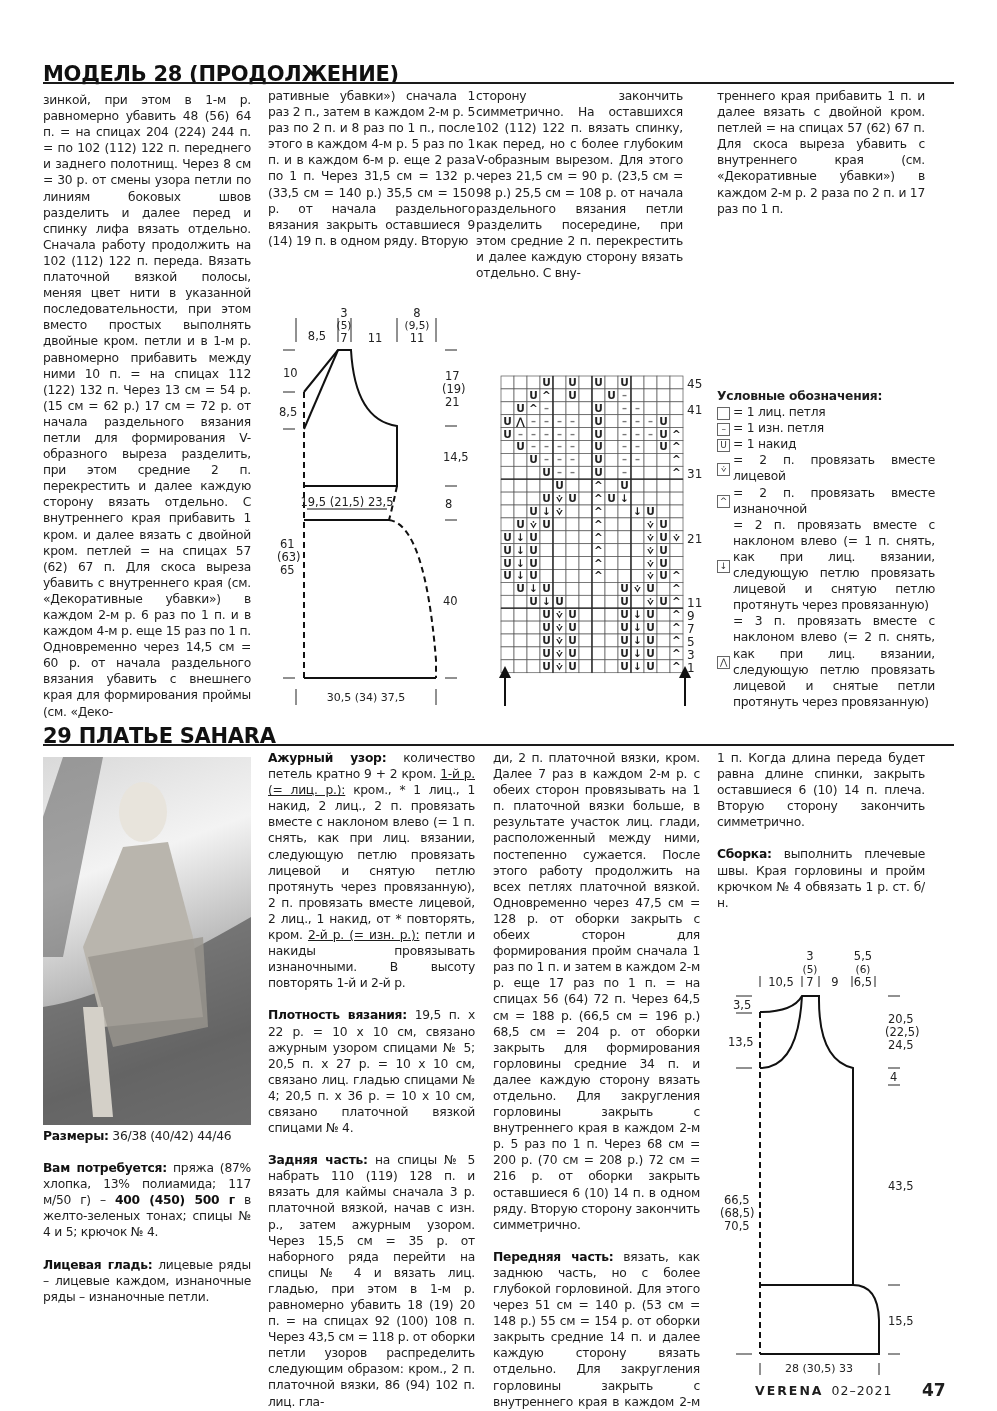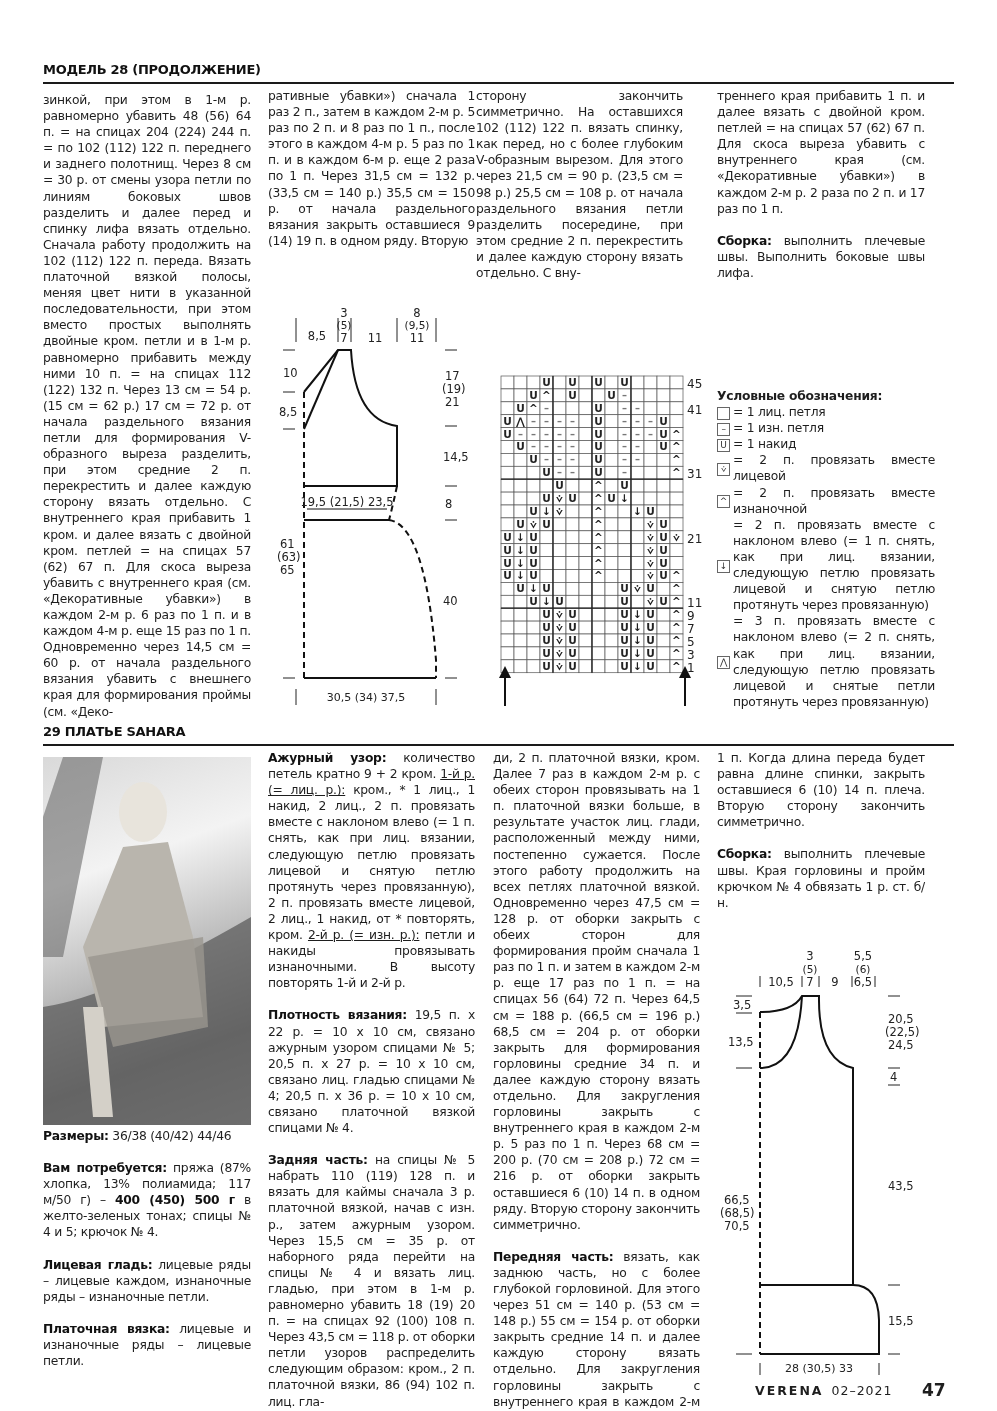--- a/index.html
+++ b/index.html
@@ -1,20 +1,20 @@
 <!DOCTYPE html>
 <html><head>
 <meta charset="utf-8">
 <style>
   html,body{margin:0;padding:0;background:#fff;}
   body{width:997px;height:1411px;position:relative;overflow:hidden;
        font-family:"DejaVu Sans",sans-serif;color:#1e1e1e;}
   .abs{position:absolute;}
   .hdr{position:absolute;left:43px;font-family:"DejaVu Sans",sans-serif;font-weight:bold;
-       font-size:13px;letter-spacing:-0.3px;color:#111;}
+       font-size:21px;letter-spacing:-0.3px;color:#111;}
   .hrule{position:absolute;left:43px;right:43px;height:2px;background:#1a1a1a;}
   .col{position:absolute;font-size:12.3px;line-height:16.1px;text-align:justify;
        letter-spacing:-0.25px;hyphens:none;}
   .col p{margin:0 0 16px 0;}
   .col b{font-weight:bold;color:#111;}
   .col u{text-decoration:underline;}
   .legend{position:absolute;left:717px;top:388px;width:218px;font-size:12.3px;line-height:16.1px;letter-spacing:-0.25px;}
   .legend .title{font-weight:bold;}
   .legend .item{display:flex;align-items:center;}
   .legend .sym{flex:0 0 auto;width:11px;height:11px;border:1px solid #666;margin:2px 3px 0 0;
@@ -38,21 +38,20 @@
   <p>зинкой, при этом в 1-м р. равномерно убавить 48 (56) 64 п. = на спицах 204 (224) 244 п. = по 102 (112) 122 п. переднего и заднего полотнищ. Через 8 см = 30 р. от смены узора петли по линиям боковых швов разделить и далее перед и спинку лифа вязать отдельно. Сначала работу продолжить на 102 (112) 122 п. переда. Вязать платочной вязкой полосы, меняя цвет нити в указанной последовательности, при этом вместо простых выполнять двойные кром. петли и в 1-м р. равномерно прибавить между ними 10 п. = на спицах 112 (122) 132 п. Через 13 см = 54 р. (15 см = 62 р.) 17 см = 72 р. от начала раздельного вязания петли для формирования V-образного выреза разделить, при этом средние 2 п. перекрестить и далее каждую сторону вязать отдельно. С внутреннего края прибавить 1 кром. и далее вязать с двойной кром. петлей = на спицах 57 (62) 67 п. Для скоса выреза убавить с внутреннего края (см. «Декоративные убавки») в каждом 2-м р. 6 раз по 1 п. и в каждом 4-м р. еще 15 раз по 1 п. Одновременно через 14,5 см = 60 р. от начала раздельного вязания убавить с внешнего края для формирования проймы (см. «Деко-</p>
 </div>
 <div class="col" style="left:268px;top:88px;width:207px;">
   <p>ративные убавки») сначала 1 раз 2 п., затем в каждом 2-м р. 5 раз по 2 п. и 8 раз по 1 п., после этого в каждом 4-м р. 5 раз по 1 п. и в каждом 6-м р. еще 2 раза по 1 п. Через 31,5 см = 132 р. (33,5 см = 140 р.) 35,5 см = 150 р. от начала раздельного вязания закрыть оставшиеся 9 (14) 19 п. в одном ряду. Вторую</p>
 </div>
 <div class="col" style="left:476px;top:88px;width:207px;">
   <p>сторону закончить симметрично. На оставшихся 102 (112) 122 п. вязать спинку, как перед, но с более глубоким V-образным вырезом. Для этого через 21,5 см = 90 р. (23,5 см = 98 р.) 25,5 см = 108 р. от начала раздельного вязания петли разделить посередине, при этом средние 2 п. перекрестить и далее каждую сторону вязать отдельно. С вну-</p>
 </div>
 <div class="col" style="left:717px;top:88px;width:208px;">
   <p>треннего края прибавить 1 п. и далее вязать с двойной кром. петлей = на спицах 57 (62) 67 п. Для скоса выреза убавить с внутреннего края (см. «Декоративные убавки») в каждом 2-м р. 2 раза по 2 п. и 17 раз по 1 п.</p>
-  <p><b>Сборка:</b><span> выполнить плечевые швы. Выполнить боковые швы лифа.</span></p>
 </div>
 
 <svg class="abs" style="left:275px;top:300px;" width="210" height="412" viewBox="0 0 210 412">
   <g stroke="#222" stroke-width="1" fill="none">
     <line x1="21" y1="18" x2="21" y2="42"></line>
     <line x1="63" y1="18" x2="63" y2="42"></line>
     <line x1="76" y1="18" x2="76" y2="42"></line>
     <line x1="122" y1="18" x2="122" y2="42"></line>
     <line x1="161" y1="18" x2="161" y2="42"></line>
     <line x1="21" y1="389" x2="21" y2="405"></line>
@@ -657,21 +656,20 @@
     <path d="M80 90 L125 85 L150 180 L160 260 L60 270 L40 190 Z" fill="#b9b5ad"></path>
     <path d="M45 200 L160 180 L165 270 L70 290 Z" fill="#9a968e" opacity="0.8"></path>
     <path d="M40 250 L60 250 L70 360 L50 360 Z" fill="#d4d0c8"></path>
   </svg>
 </div>
 
 <div class="col" style="left:43px;top:1128px;width:208px;">
   <p><b>Размеры:</b><span> 36/38 (40/42) 44/46</span></p>
   <p><b>Вам потребуется:</b><span> пряжа (87% хлопка, 13% полиамида; 117 м/50 г) – </span><b>400 (450) 500 г</b><span> в желто-зеленых тонах; спицы № 4 и 5; крючок № 4.</span></p>
   <p><b>Лицевая гладь:</b><span> лицевые ряды – лицевые каждом, изнаночные ряды – изнаночные петли.</span></p>
-  <p><b>Платочная вязка:</b><span> лицевые и изнаночные ряды – лицевые петли.</span></p>
 </div>
 
 <div class="col" style="left:268px;top:750px;width:207px;">
   <p><b>Ажурный узор:</b><span> количество петель кратно 9 + 2 кром. </span><u>1-й р. (= лиц. р.):</u><span> кром., * 1 лиц., 1 накид, 2 лиц., 2 п. провязать вместе с наклоном влево (= 1 п. снять, как при лиц. вязании, следующую петлю провязать лицевой и снятую петлю протянуть через провязанную), 2 п. провязать вместе лицевой, 2 лиц., 1 накид, от * повторять, кром. </span><u>2-й р. (= изн. р.):</u><span> петли и накиды провязывать изнаночными. В высоту повторять 1-й и 2-й р.</span></p>
   <p><b>Плотность вязания:</b><span> 19,5 п. х 22 р. = 10 х 10 см, связано ажурным узором спицами № 5; 20,5 п. х 27 р. = 10 х 10 см, связано лиц. гладью спицами № 4; 20,5 п. х 36 р. = 10 х 10 см, связано платочной вязкой спицами № 4.</span></p>
   <p><b>Задняя часть:</b><span> на спицы № 5 набрать 110 (119) 128 п. и вязать для каймы сначала 3 р. платочной вязкой, начав с изн. р., затем ажурным узором. Через 15,5 см = 35 р. от наборного ряда перейти на спицы № 4 и вязать лиц. гладью, при этом в 1-м р. равномерно убавить 18 (19) 20 п. = на спицах 92 (100) 108 п. Через 43,5 см = 118 р. от оборки петли узоров распределить следующим образом: кром., 2 п. платочной вязки, 86 (94) 102 п. лиц. гла-</span></p>
 </div>
 
 <div class="col" style="left:493px;top:750px;width:207px;">
   <p>ди, 2 п. платочной вязки, кром. Далее 7 раз в каждом 2-м р. с обеих сторон провязывать на 1 п. платочной вязки больше, в результате участок лиц. глади, расположенный между ними, постепенно сужается. После этого работу продолжить на всех петлях платочной вязкой. Одновременно через 47,5 см = 128 р. от оборки закрыть с обеих сторон для формирования пройм сначала 1 раз по 1 п. и затем в каждом 2-м р. еще 17 раз по 1 п. = на спицах 56 (64) 72 п. Через 64,5 см = 188 р. (66,5 см = 196 р.) 68,5 см = 204 р. от оборки закрыть для формирования горловины средние 34 п. и далее каждую сторону вязать отдельно. Для закругления горловины закрыть с внутреннего края в каждом 2-м р. 5 раз по 1 п. Через 68 см = 200 р. (70 см = 208 р.) 72 см = 216 р. от оборки закрыть оставшиеся 6 (10) 14 п. в одном ряду. Вторую сторону закончить симметрично.</p>

